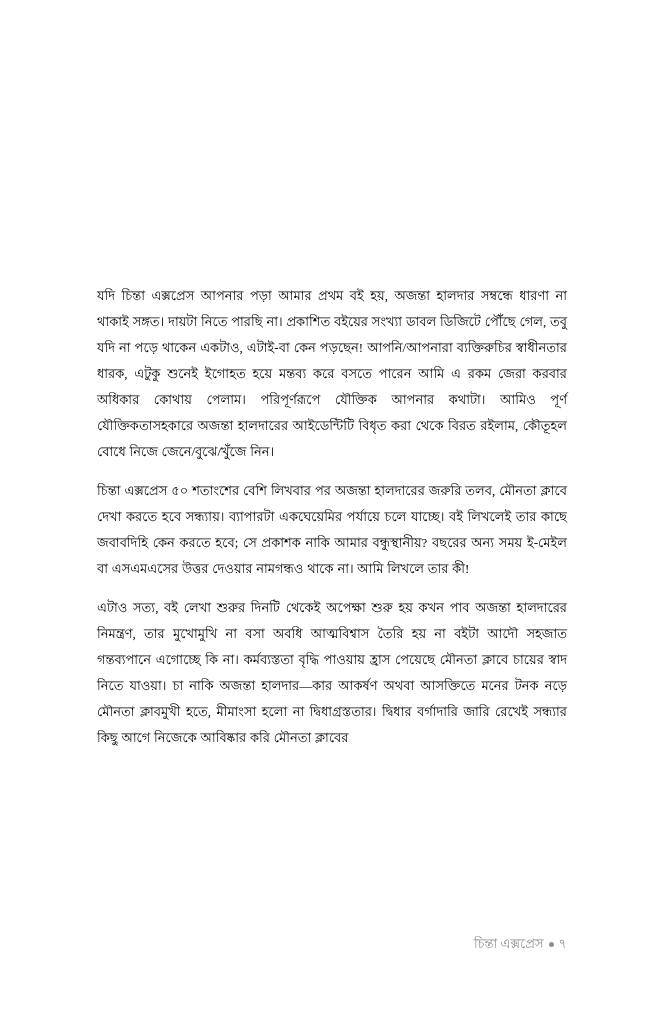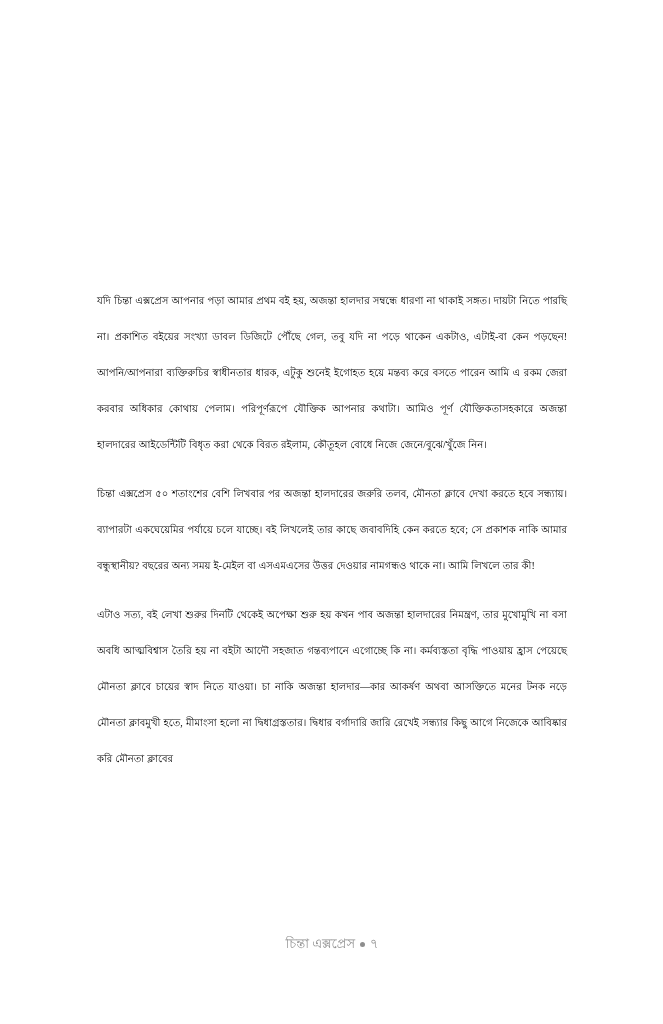--- a/index.html
+++ b/index.html
@@ -38,39 +38,39 @@
     font-weight: bold;
     line-height: 1.35;
     color: #000000;
     text-indent: 22px;
     margin: 0 0 20px 0;
     letter-spacing: 0.1px;
     word-spacing: 1px;
   }
 
   .body-paragraph {
-    font-size: 10px;
-    line-height: 36px;
+    font-size: 13px;
+    line-height: 26px;
     color: #000000;
     text-align: justify;
     text-justify: inter-word;
     margin: 0 0 13px 0;
     word-spacing: 0.5px;
   }
 
   .body-paragraph:last-of-type {
     margin-bottom: 12px;
   }
 
   .page-footer {
     position: absolute;
     left: 97px;
     top: 936px;
     width: 470px;
-    text-align: center;
+    text-align: right;
     font-size: 13px;
     color: #8e8e8e;
     line-height: 1.3;
     white-space: nowrap;
   }
 
   .footer-title {
     display: inline;
   }
 

